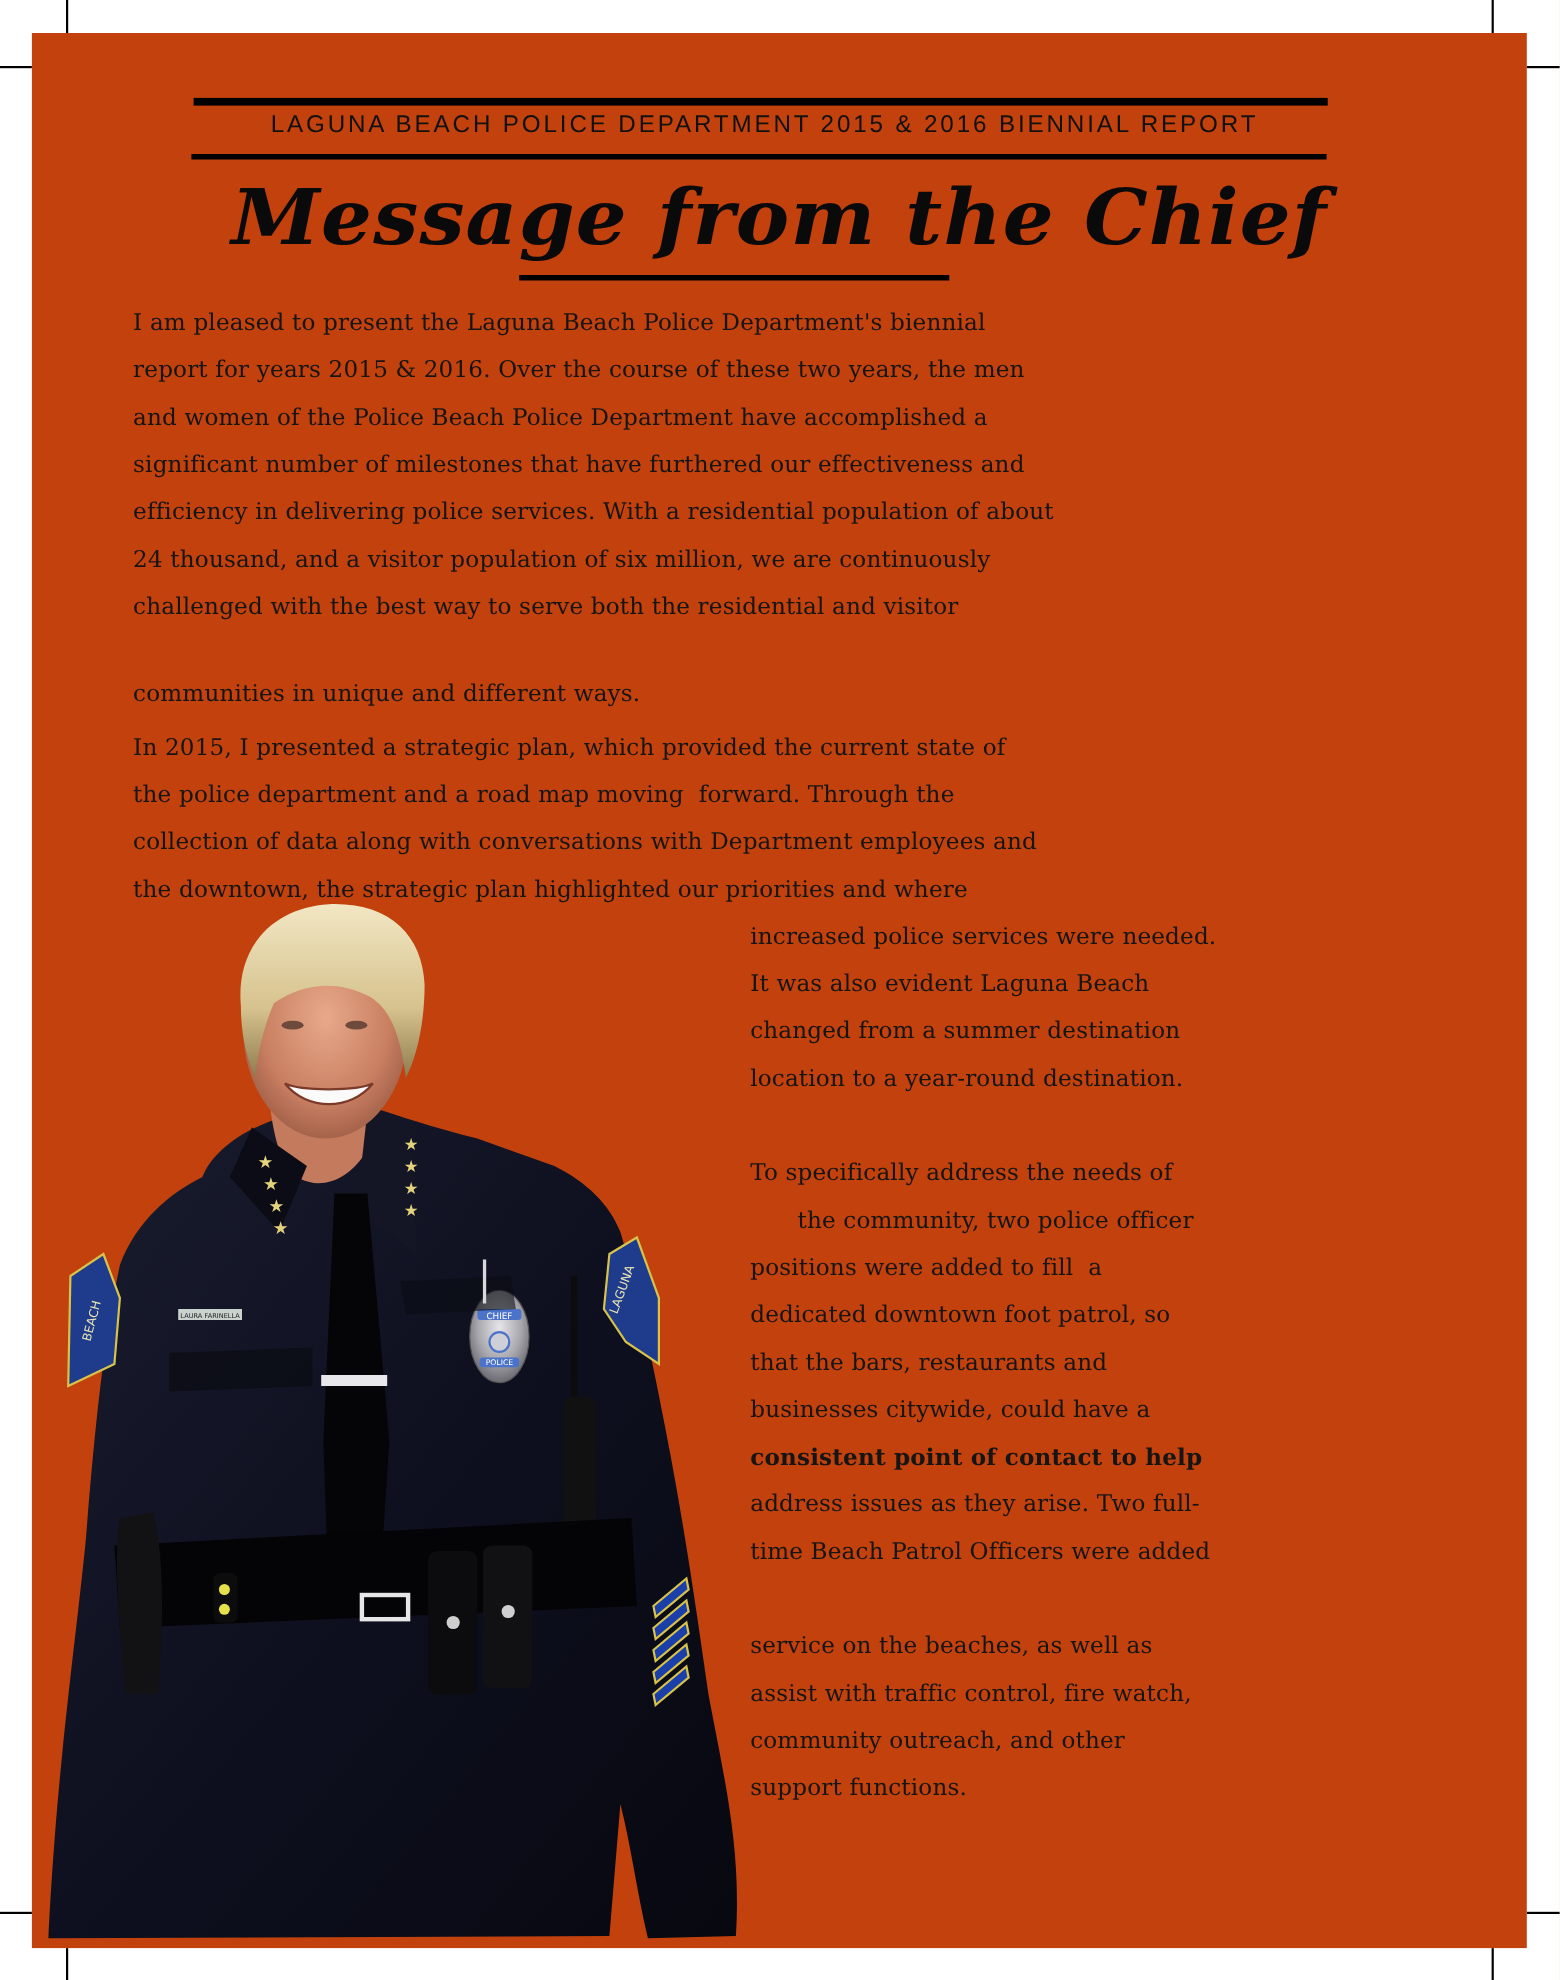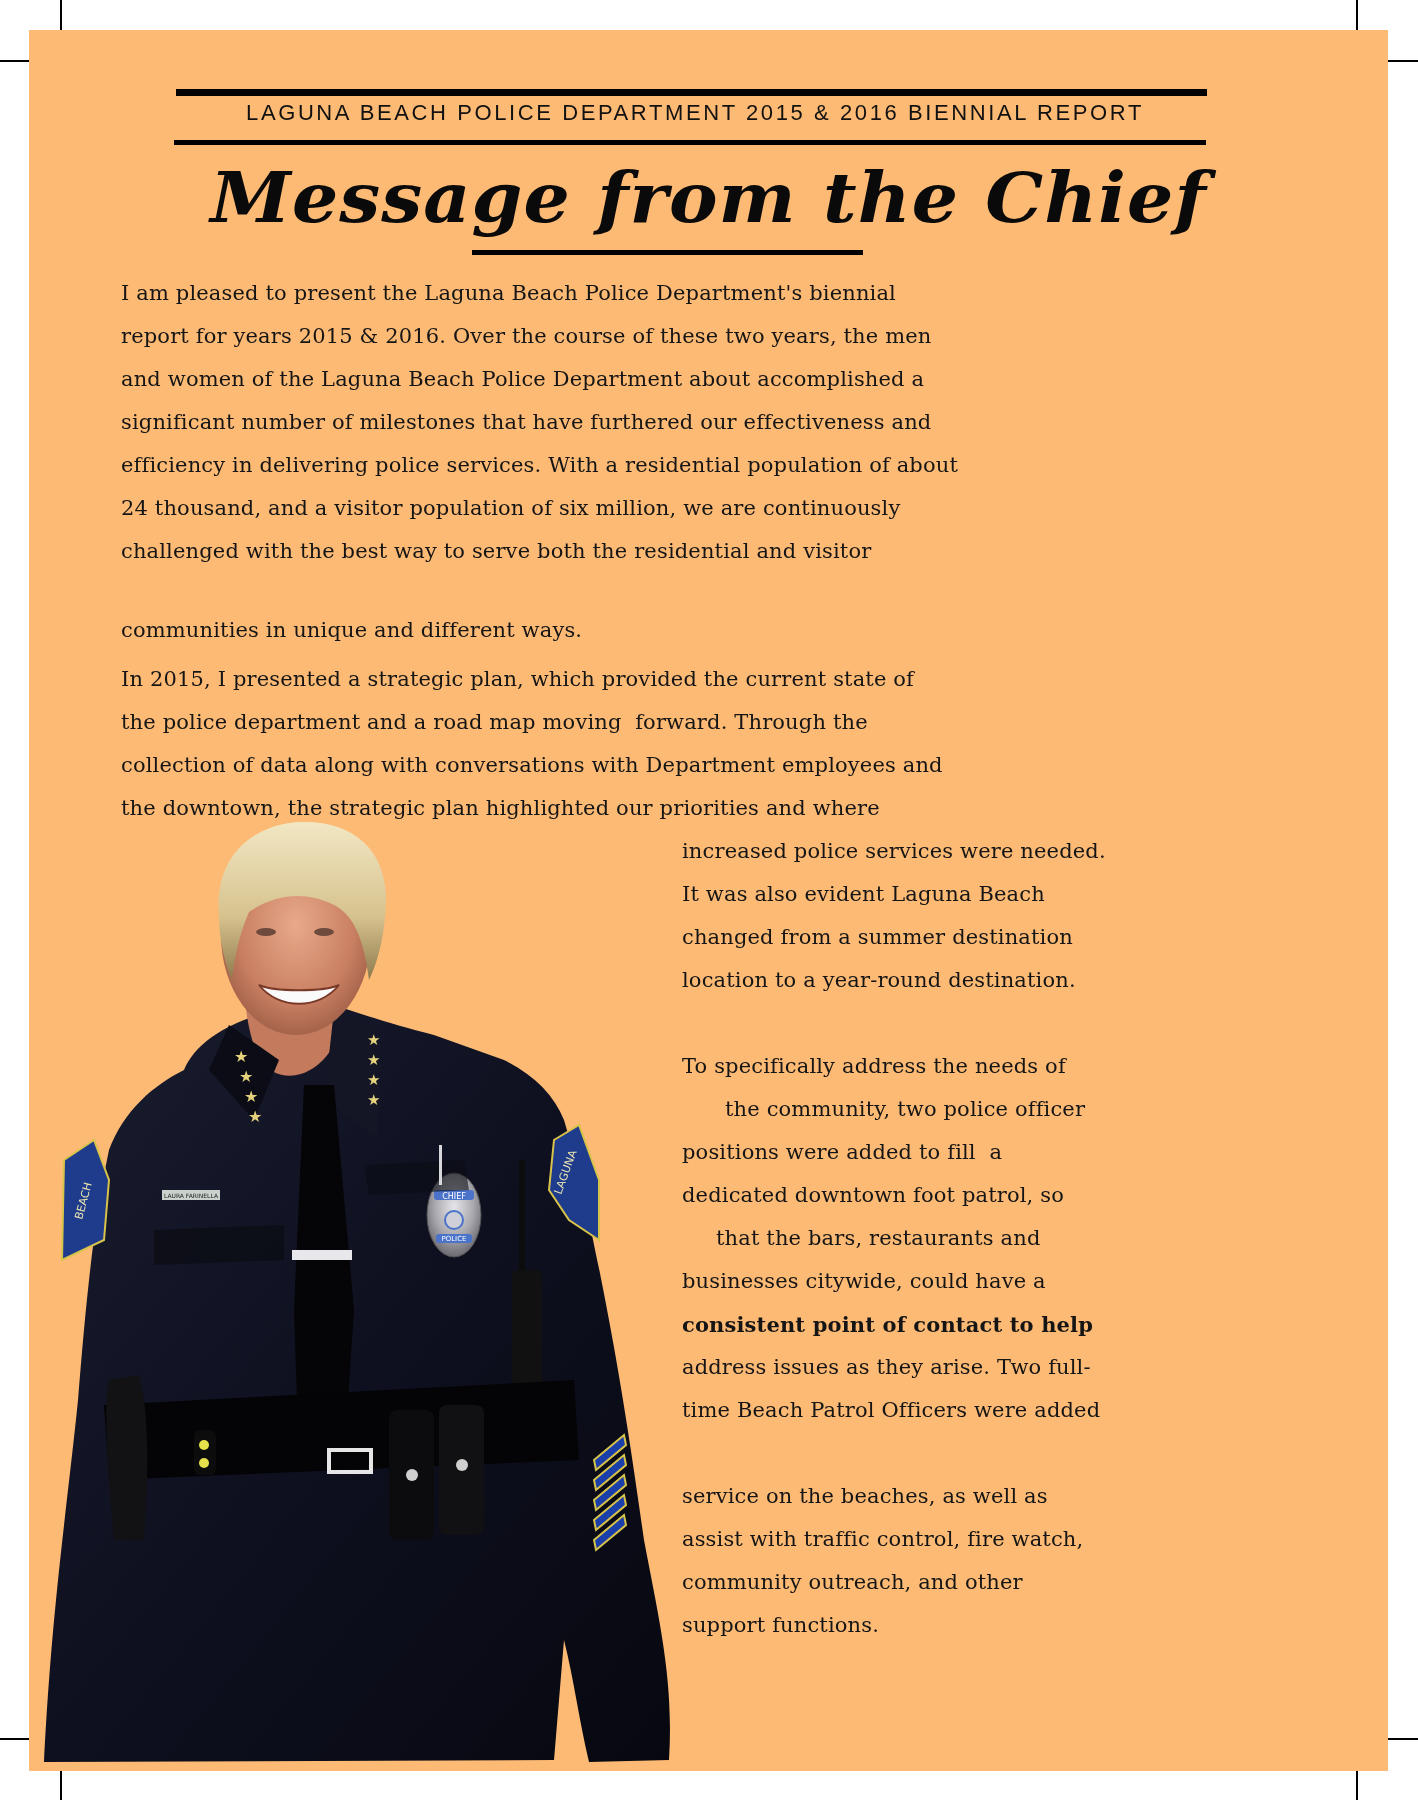--- a/index.html
+++ b/index.html
@@ -17,21 +17,21 @@
     .crop-mark {
       position: absolute;
       background: #000;
     }
     .page {
       position: absolute;
       left: 29px;
       top: 30px;
       width: 1359px;
       height: 1741px;
-      background: #fdba74;
+      background: #c2410c;
     }
     .rule {
       position: absolute;
       background: #000;
     }
     .report-header {
       position: absolute;
       left: 146px;
       top: 70px;
       width: 1040px;
@@ -196,41 +196,41 @@
       <path d="M 560 640 L 590 615 L 592 625 L 562 650 Z"></path>
       <path d="M 560 660 L 590 635 L 592 645 L 562 670 Z"></path>
       <path d="M 560 680 L 590 655 L 592 665 L 562 690 Z"></path>
       <path d="M 560 700 L 590 675 L 592 685 L 562 710 Z"></path>
       <path d="M 560 720 L 590 695 L 592 705 L 562 730 Z"></path>
     </g>
   </svg>
 
   <div class="body-line" style="left:92px;top:242px;">I am pleased to present the Laguna Beach Police Department's biennial</div>
   <div class="body-line" style="left:92px;top:285px;">report for years 2015 &amp; 2016. Over the course of these two years, the men</div>
-  <div class="body-line" style="left:92px;top:328px;">and women of the Laguna Beach Police Department about accomplished a</div>
+  <div class="body-line" style="left:92px;top:328px;">and women of the Police Beach Police Department have accomplished a</div>
   <div class="body-line" style="left:92px;top:371px;">significant number of milestones that have furthered our effectiveness and</div>
   <div class="body-line" style="left:92px;top:414px;">efficiency in delivering police services. With a residential population of about</div>
   <div class="body-line" style="left:92px;top:457px;">24 thousand, and a visitor population of six million, we are continuously</div>
   <div class="body-line" style="left:92px;top:500px;">challenged with the best way to serve both the residential and visitor</div>
   <div class="body-line" style="left:92px;top:543px;margin-top:36px;">communities in unique and different ways.</div>
 
   <div class="body-line" style="left:92px;top:628px;">In 2015, I presented a strategic plan, which provided the current state of</div>
   <div class="body-line" style="left:92px;top:671px;">the police department and a road map moving  forward. Through the</div>
   <div class="body-line" style="left:92px;top:714px;">collection of data along with conversations with Department employees and</div>
   <div class="body-line" style="left:92px;top:757px;">the downtown, the strategic plan highlighted our priorities and where</div>
   <div class="body-line" style="left:653px;top:800px;">increased police services were needed.</div>
   <div class="body-line" style="left:653px;top:843px;">It was also evident Laguna Beach</div>
   <div class="body-line" style="left:653px;top:886px;">changed from a summer destination</div>
   <div class="body-line" style="left:653px;top:929px;">location to a year-round destination.</div>
 
   <div class="body-line" style="left:653px;top:1015px;">To specifically address the needs of</div>
   <div class="body-line" style="left:653px;top:1058px;margin-left:43px;">the community, two police officer</div>
   <div class="body-line" style="left:653px;top:1101px;">positions were added to fill  a</div>
   <div class="body-line" style="left:653px;top:1144px;">dedicated downtown foot patrol, so</div>
-  <div class="body-line" style="left:687px;top:1187px;">that the bars, restaurants and</div>
+  <div class="body-line" style="left:653px;top:1187px;">that the bars, restaurants and</div>
   <div class="body-line" style="left:653px;top:1230px;">businesses citywide, could have a</div>
   <div class="body-line" style="left:653px;top:1273px;font-weight:bold;">consistent point of contact to help</div>
   <div class="body-line" style="left:653px;top:1316px;">address issues as they arise. Two full-</div>
   <div class="body-line" style="left:653px;top:1359px;">time Beach Patrol Officers were added</div>
   <div class="body-line" style="left:653px;top:1445px;">service on the beaches, as well as</div>
   <div class="body-line" style="left:653px;top:1488px;">assist with traffic control, fire watch,</div>
   <div class="body-line" style="left:653px;top:1531px;">community outreach, and other</div>
   <div class="body-line" style="left:653px;top:1574px;">support functions.</div>
 
 </div>

